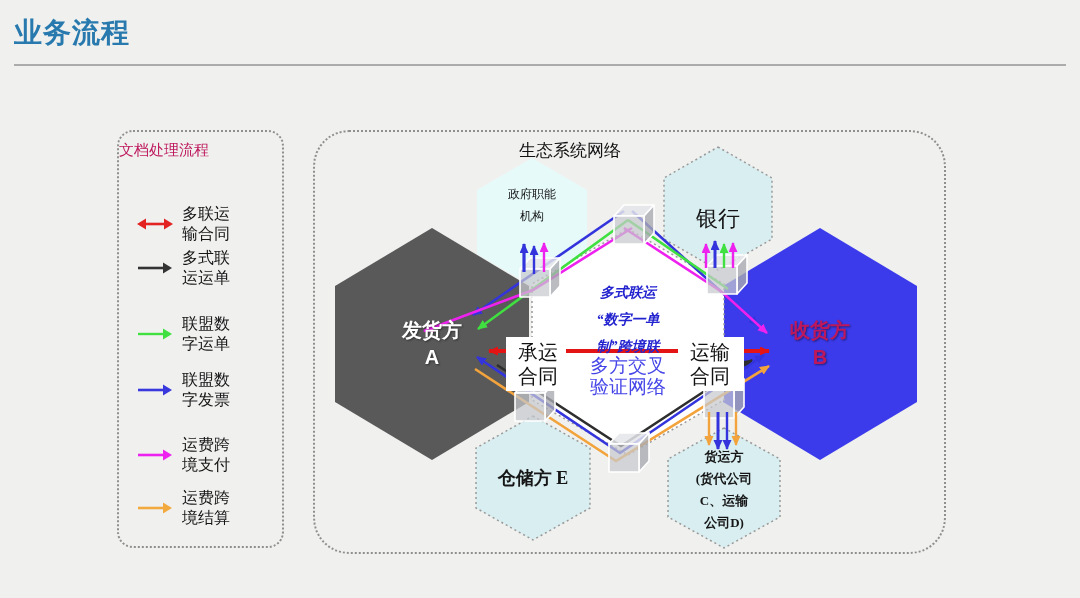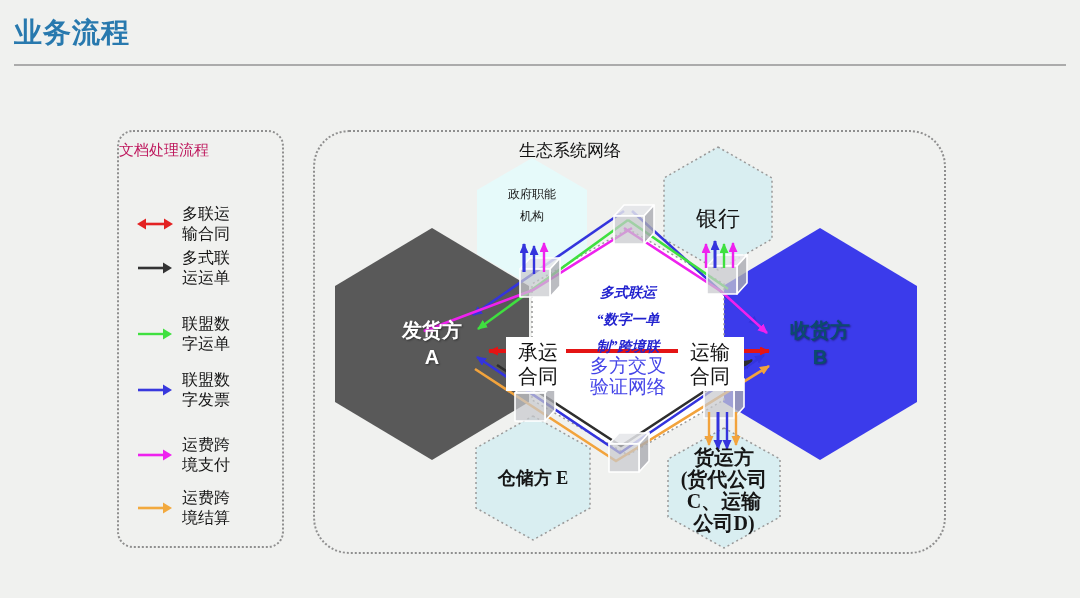--- a/index.html
+++ b/index.html
@@ -28,24 +28,24 @@
   .diagram{position:absolute;left:313px;top:130px;width:629px;height:420px;z-index:1;}
 
   .dlabel{position:absolute;text-align:center;white-space:pre-line;z-index:3;
           font-family:"Liberation Serif",serif;color:#161616;}
   .lab-gov{left:462px;top:183px;width:140px;font-size:12px;line-height:22px;}
   .lab-bank{left:658px;top:204px;width:120px;font-size:22px;}
   .lab-shipper{left:372px;top:317px;width:120px;font-size:20px;line-height:27px;
                font-weight:bold;color:#fff;font-family:"Liberation Sans",sans-serif;
                text-shadow:1px 1px 2px rgba(0,0,0,.45);}
   .lab-consignee{left:760px;top:317px;width:120px;font-size:20px;line-height:27px;
-               font-weight:bold;color:#0c4a6e;font-family:"Liberation Sans",sans-serif;
+               font-weight:bold;color:#be185d;font-family:"Liberation Sans",sans-serif;
                text-shadow:1px 1px 2px rgba(0,0,0,.45);}
   .lab-warehouse{left:473px;top:466px;width:120px;font-size:18px;font-weight:bold;text-align:center;}
-  .lab-freight{left:654px;top:446px;width:140px;font-size:20px;line-height:22px;font-weight:bold;}
+  .lab-freight{left:654px;top:446px;width:140px;font-size:13px;line-height:22px;font-weight:bold;}
   .center-title{left:541px;top:252px;width:174px;font-size:14px;line-height:27px;
                 font-style:italic;font-weight:bold;color:#2323cf;}
   .center-title .tail{text-decoration:underline;text-decoration-thickness:2px;}
   .center-sub{left:551px;top:355px;width:154px;font-size:19px;line-height:21px;
               color:#4545e8;font-weight:500;}
   .wbox{position:absolute;background:#ffffff;z-index:2;}
   .wbox-left{left:506px;top:337px;width:60px;height:54px;}
   .wbox-right{left:678px;top:337px;width:66px;height:54px;}
   .lab-contract-left{left:506px;top:340px;width:64px;font-size:20px;line-height:24px;color:#111;text-align:center;}
   .lab-contract-right{left:678px;top:340px;width:64px;font-size:20px;line-height:24px;color:#111;text-align:center;}

